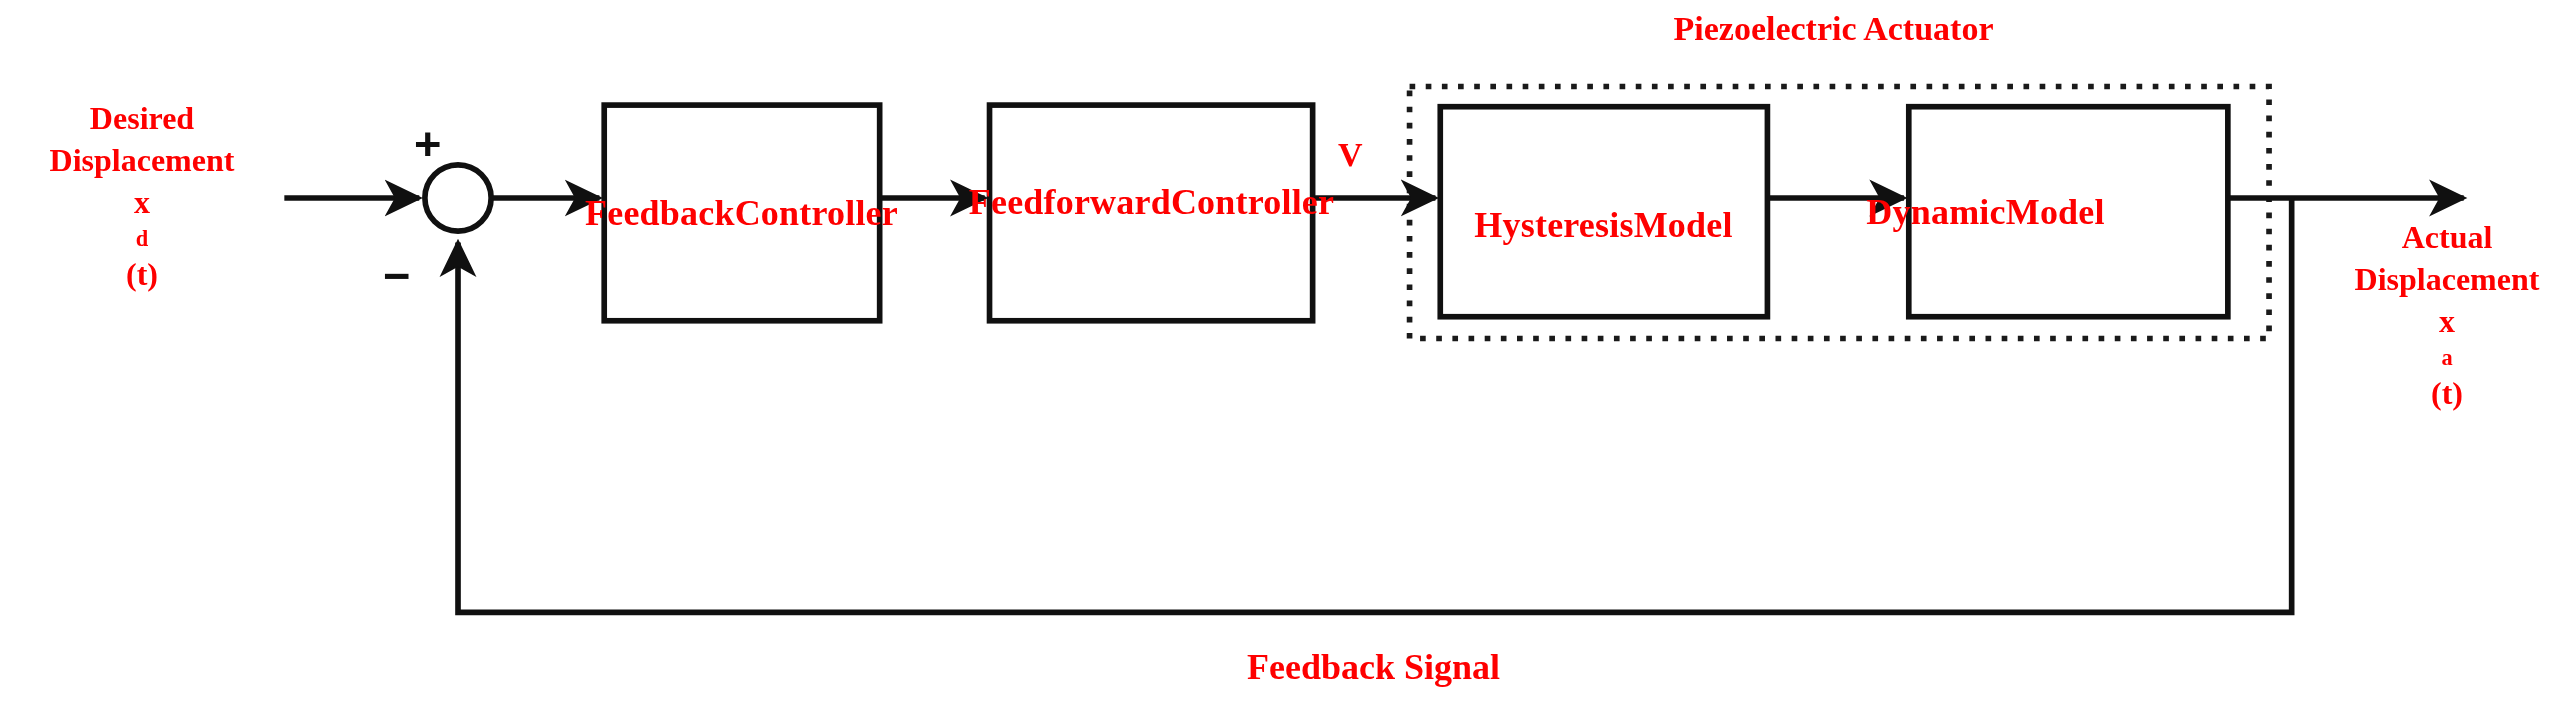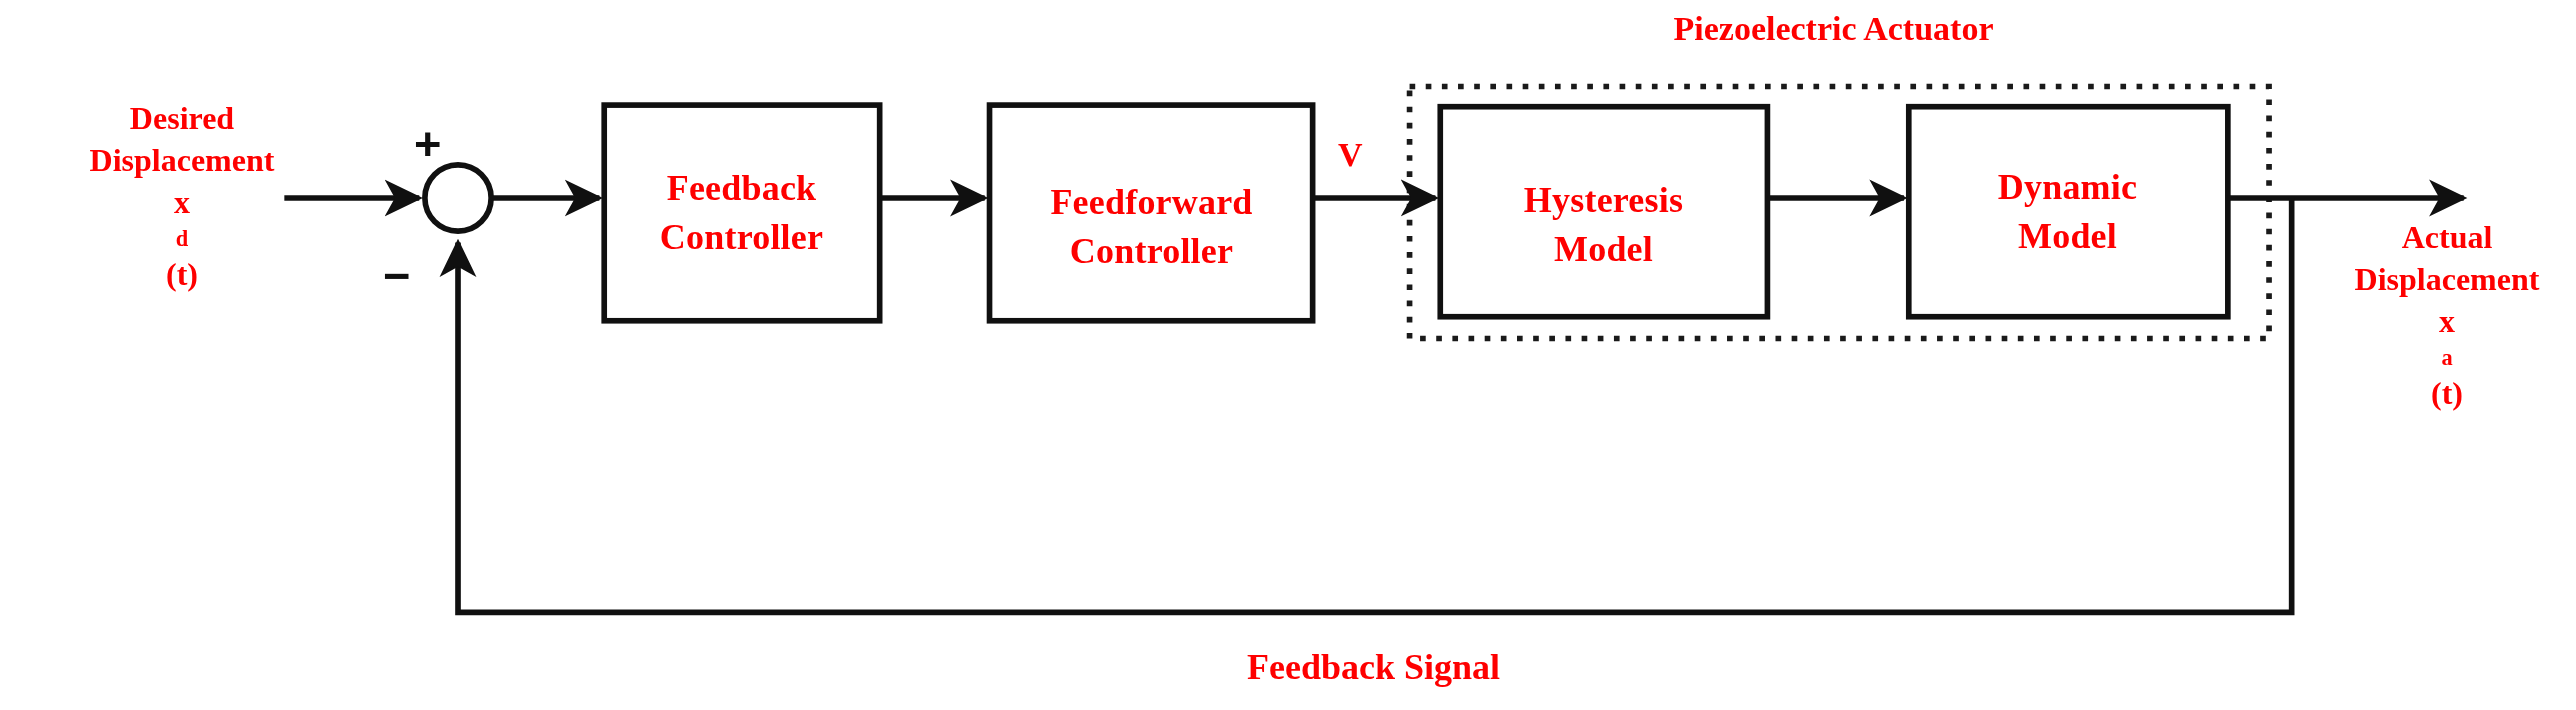--- a/index.html
+++ b/index.html
@@ -23,21 +23,20 @@
     left: 0;
     top: 0;
     width: 2576px;
     height: 711px;
   }
 
   
   .block-caption {
     position: absolute;
     display: flex;
-    flex-direction: column;
     align-items: center;
     justify-content: center;
     color: #fe0000;
     font-family: "Liberation Serif", "DejaVu Serif", serif;
     font-weight: bold;
     font-size: 36px;
     line-height: 1.36;
     text-align: center;
     letter-spacing: 0.2px;
   }
@@ -134,49 +133,49 @@
 
     <line x1="2188" y1="245" x2="2357" y2="245" stroke="#101010" stroke-width="7" marker-end="url(#arrowhead)"></line>
 
     <line x1="2758" y1="245" x2="3050" y2="245" stroke="#101010" stroke-width="7" marker-end="url(#arrowhead)"></line>
 
     <polyline points="2837,245 2837,758 567,758 567,300" fill="none" stroke="#101010" stroke-width="7" stroke-linejoin="miter" marker-end="url(#arrowhead)"></polyline>
   </svg>
 
   <div class="group-title" style="left:1591px; top:9.7px; width:485px;">Piezoelectric Actuator</div>
 
-  <div class="side-label" style="left:0px; top:97px; width:284px;padding-left:40px;">
+  <div class="side-label" style="left:0px; top:97px; width:284px;">
     <span>Desired</span>
     <span>Displacement</span>
     <span>
         <span>x</span>
         <span class="sub">d</span>
         <span>(t)</span>
       </span>
   </div>
 
   <div class="sign-mark sign-plus" style="left:414px; top:120px;">+</div>
   <div class="sign-mark sign-minus" style="left:383px; top:252px;">−</div>
 
   <div class="block-caption" style="left:604px; top:105px; width:275px; height:216px;">
     <span>Feedback</span>
     <span>Controller</span>
   </div>
 
-  <div class="block-caption" style="left:990px; top:119px; width:323px; height:216px;">
+  <div class="block-caption" style="left:990px; top:94px; width:323px; height:216px;">
     <span>Feedforward</span>
     <span>Controller</span>
   </div>
 
   <div class="block-caption" style="left:1440px; top:120px; width:327px; height:210px;">
     <span>Hysteresis</span>
     <span>Model</span>
   </div>
 
-  <div class="block-caption" style="left:1908px; top:107px; width:319px; height:210px;">
+  <div class="block-caption" style="left:1826px; top:107px; width:319px; height:210px;">
     <span>Dynamic</span>
     <span>Model</span>
   </div>
 
   <div class="signal-label" style="left:1338px; top:136px;">V</div>
 
   <div class="side-label" style="left:2318px; top:216px; width:258px;">
     <span>Actual</span>
     <span>Displacement</span>
     <span>

